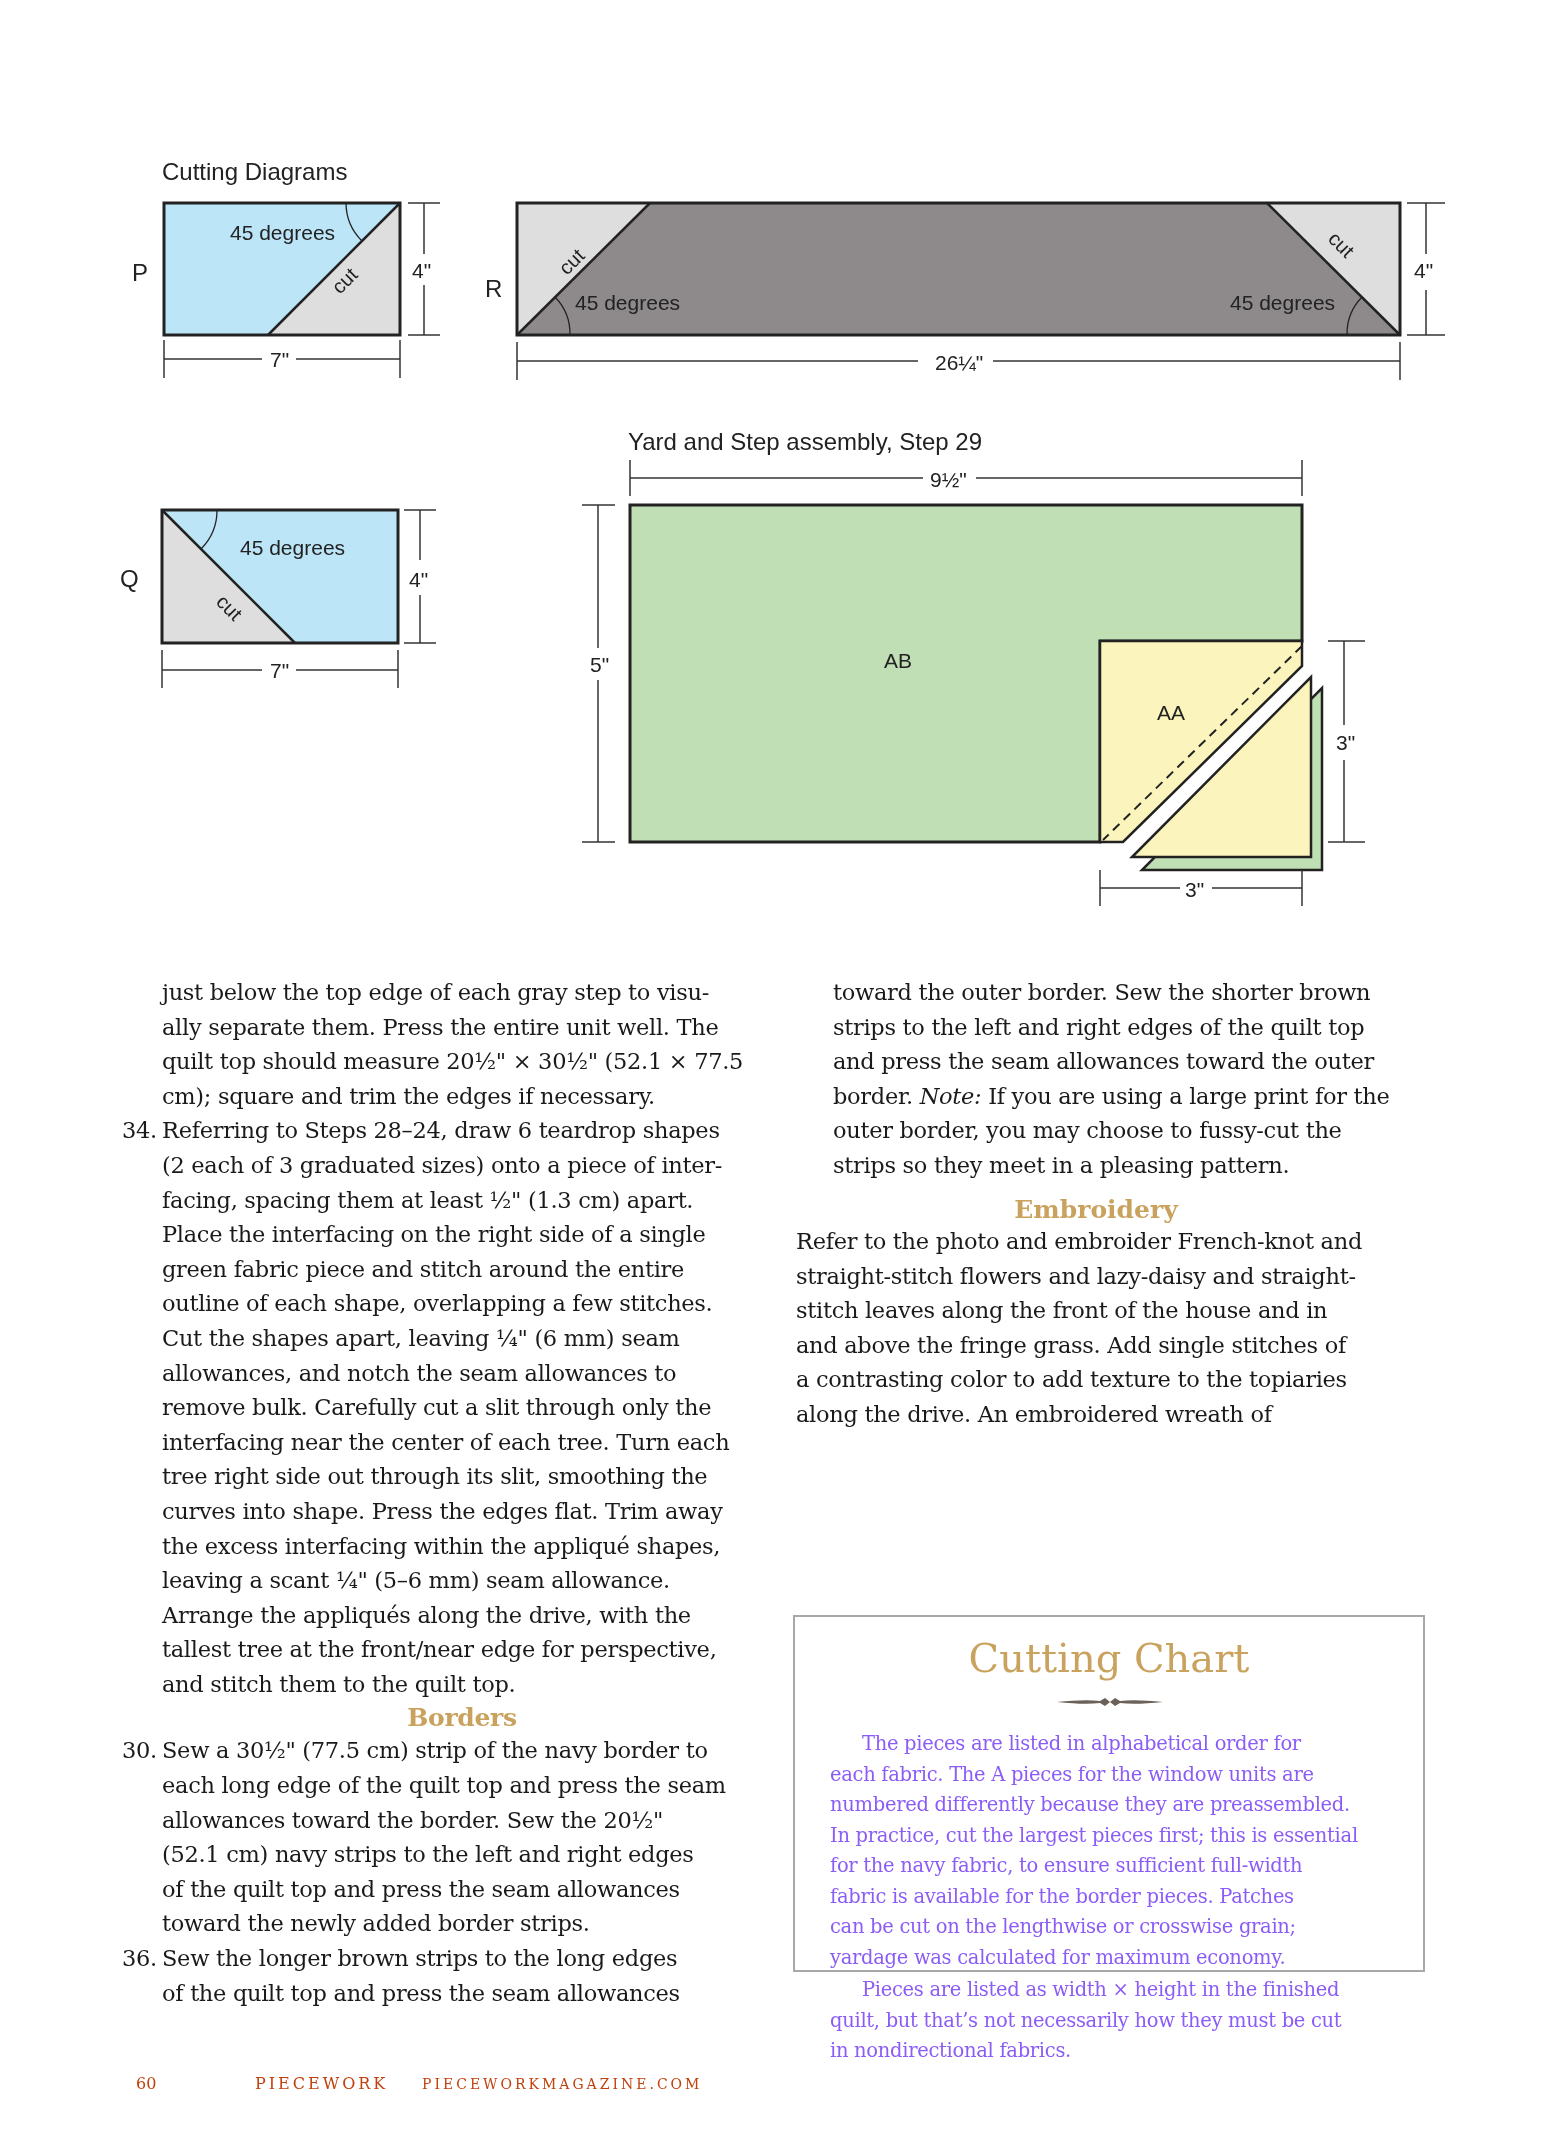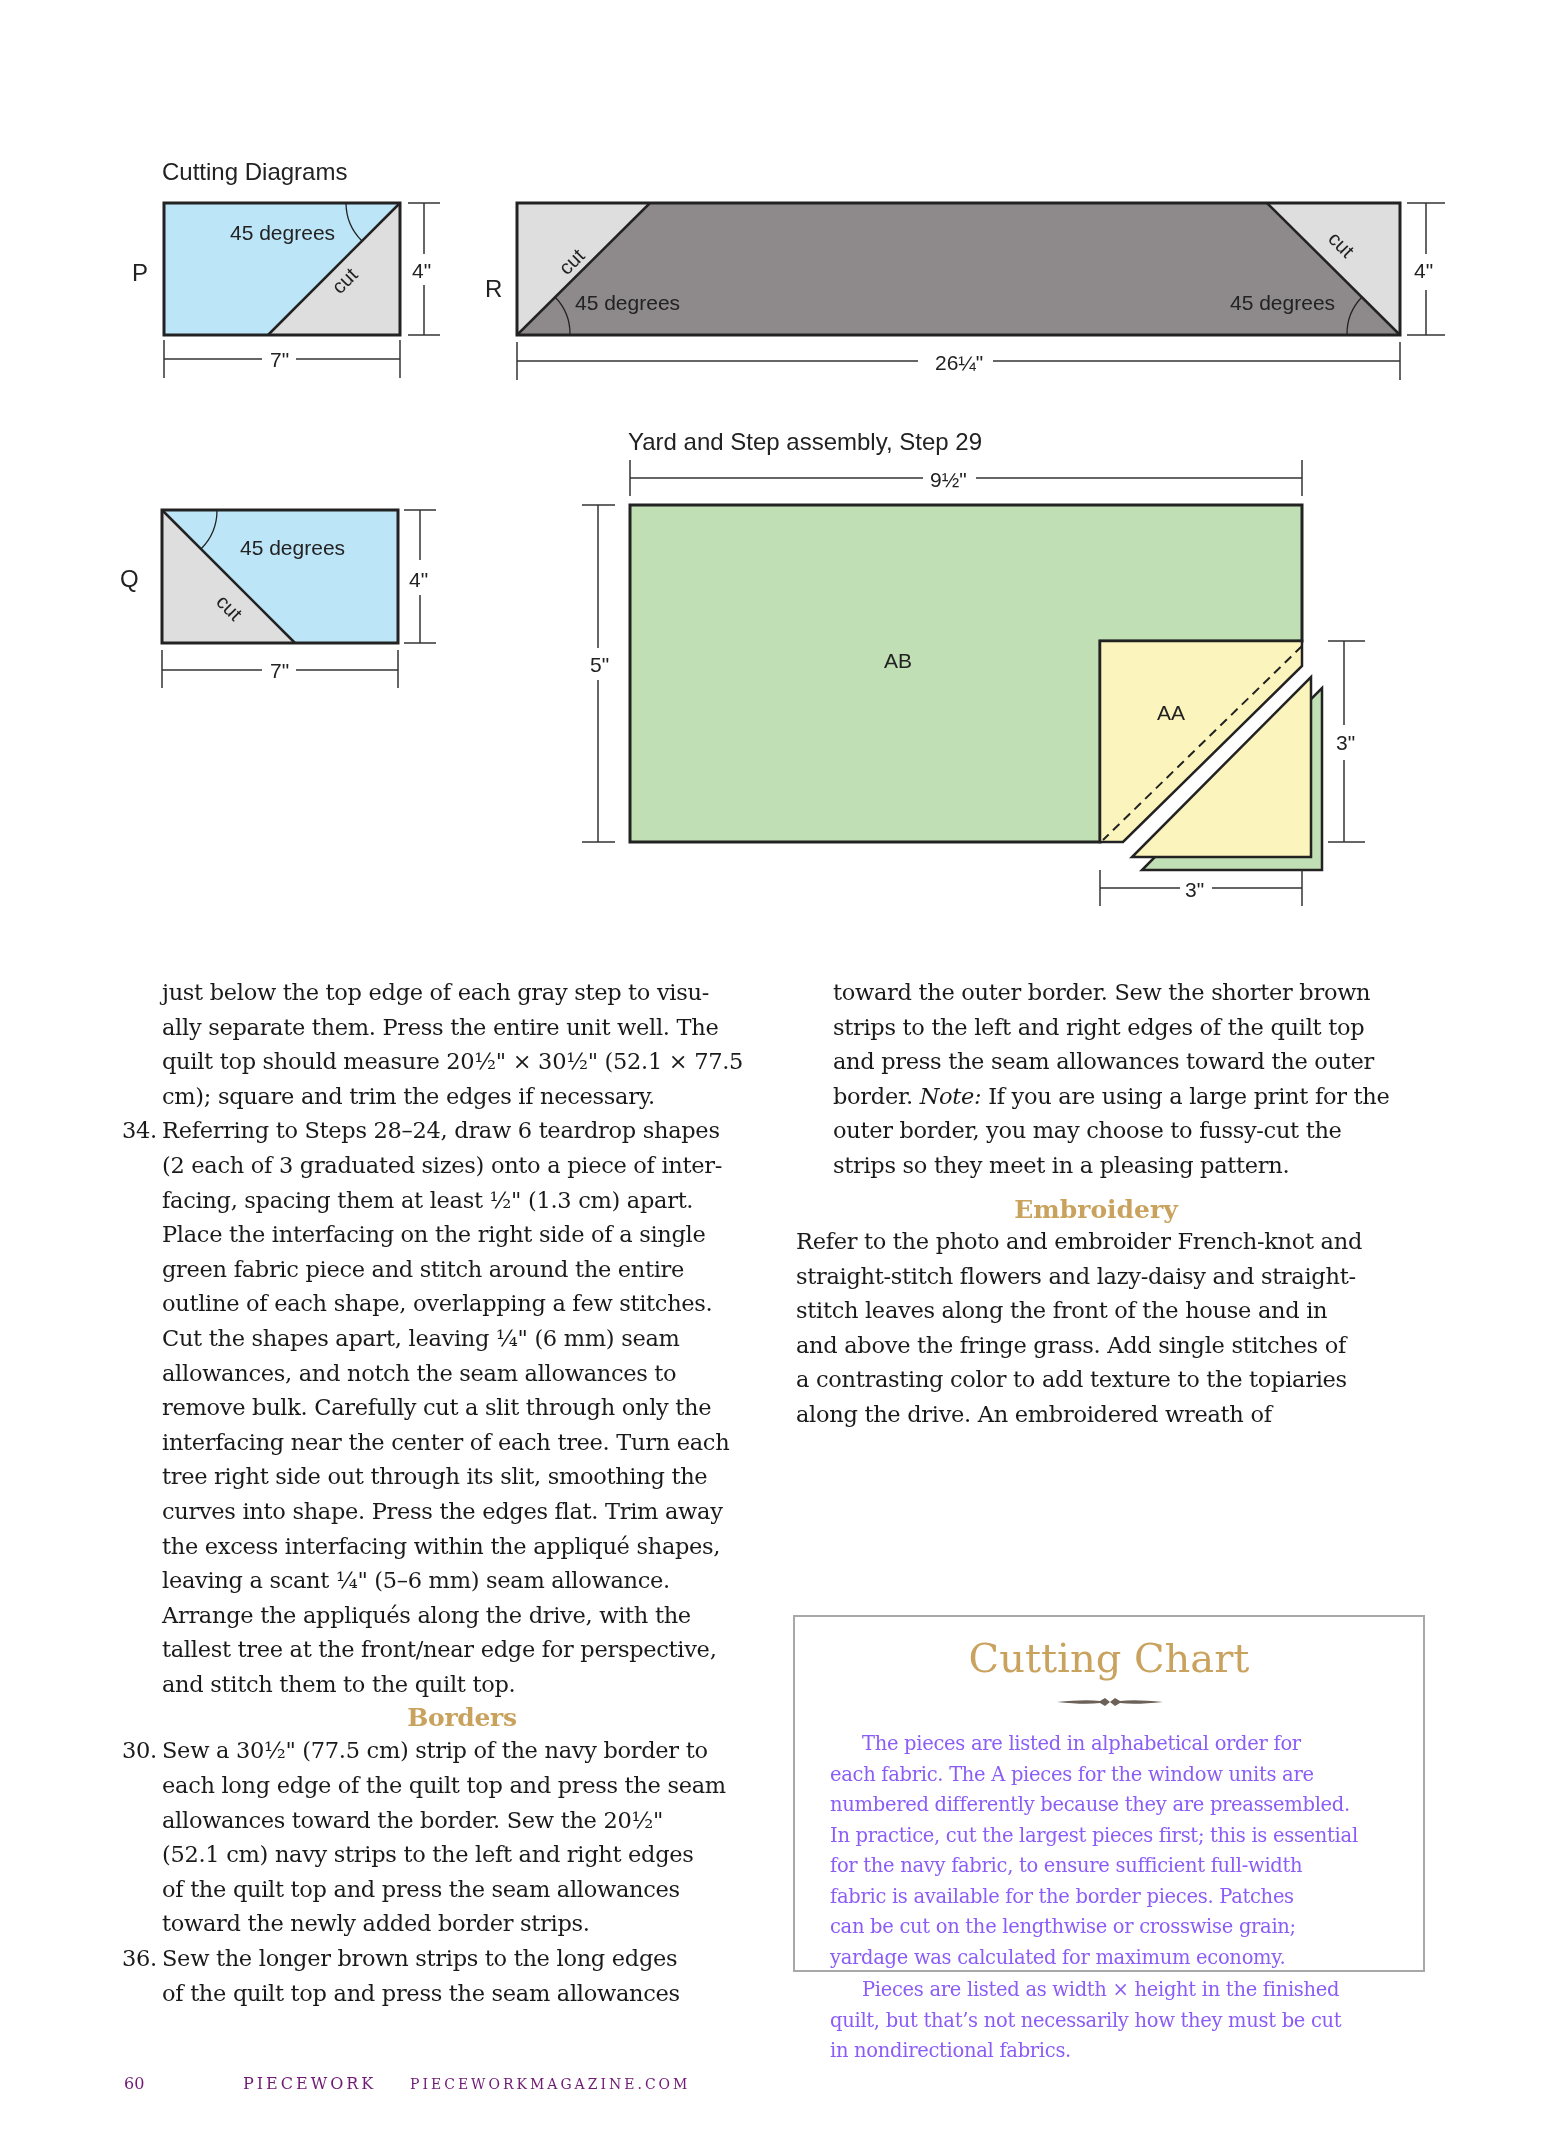--- a/index.html
+++ b/index.html
@@ -8,21 +8,21 @@
   .diag-text { font-family: "Liberation Sans", sans-serif; fill: #222; }
   .col { position: absolute; font-family: "DejaVu Serif", "Liberation Serif", serif; font-size: 22.5px; line-height: 34.6px; color: #1a1a1a; letter-spacing: -0.3px; }
   .col p { margin: 0; }
   .step { display: flex; }
   .step-num { width: 40px; flex: none; text-align: left; margin-left: -40px; }
   .head-gold { font-family: "DejaVu Serif", "Liberation Serif", serif; font-weight: bold; color: #c9a25e; font-size: 25px; text-align: center; line-height: 30px; }
   .chart-box { position: absolute; left: 793px; top: 1600px; width: 632px; height: 357px; border: 2px solid #a8a8a8; box-sizing: border-box; margin-top: 15px; }
   .chart-title { position: absolute; left: 0; right: 0; top: 18px; text-align: center; font-family: "DejaVu Serif", "Liberation Serif", serif; color: #c9a25e; font-size: 40px; font-weight: normal; }
   .chart-body { position: absolute; left: 35px; right: 30px; top: 112px; font-family: "DejaVu Serif", "Liberation Serif", serif; font-size: 19.5px; line-height: 30.5px; color: #8b5cf6; letter-spacing: -0.3px; }
   .chart-body p { margin: 0; text-indent: 32px; }
-  .footer { position: absolute; top: 2074px; font-family: "DejaVu Serif", "Liberation Serif", serif; color: #701a75; font-size: 16px; letter-spacing: 3px; }
+  .footer { position: absolute; top: 2074px; font-family: "DejaVu Serif", "Liberation Serif", serif; color: #c2410c; font-size: 16px; letter-spacing: 3px; margin-left: 12px; }
 </style>
 </head>
 <body>
 
 <svg id="diagrams" width="1551" height="960" viewBox="0 0 1551 960">
   <text class="diag-text" x="162" y="180" font-size="24">Cutting Diagrams</text>
 
   <g>
     <text class="diag-text" x="132" y="281" font-size="24">P</text>
     <rect x="164" y="203" width="236" height="132" fill="#bde5f8"></rect>

